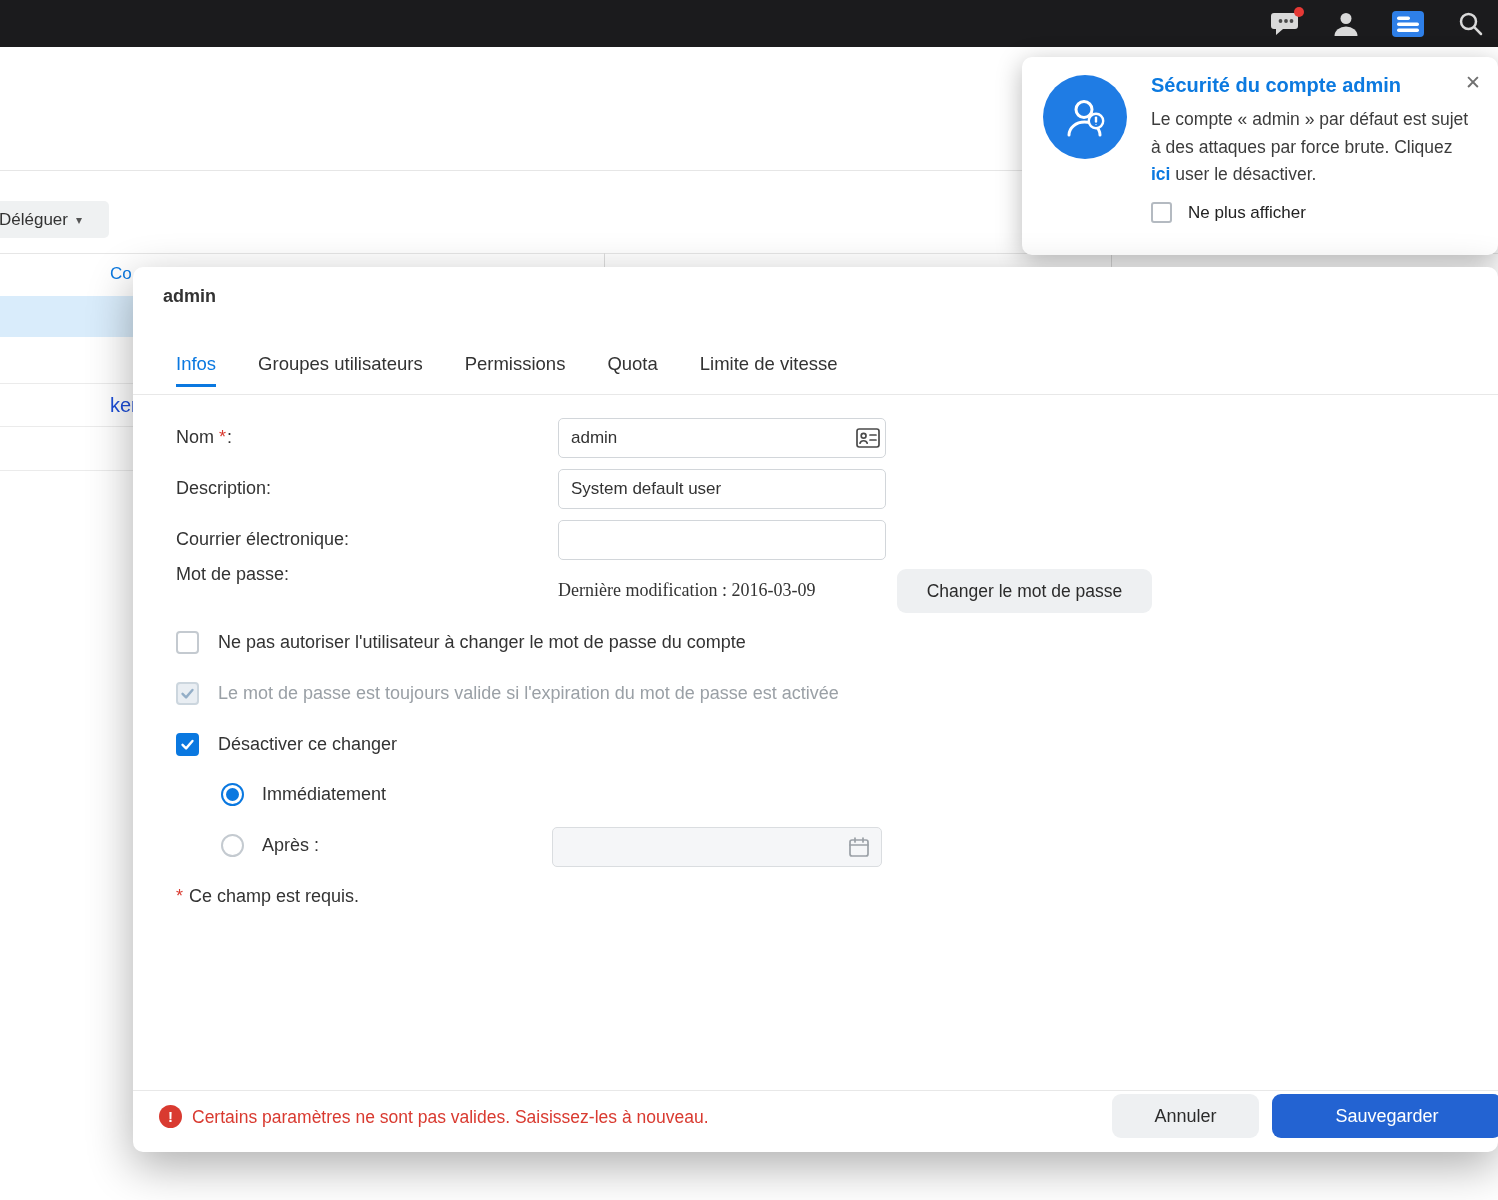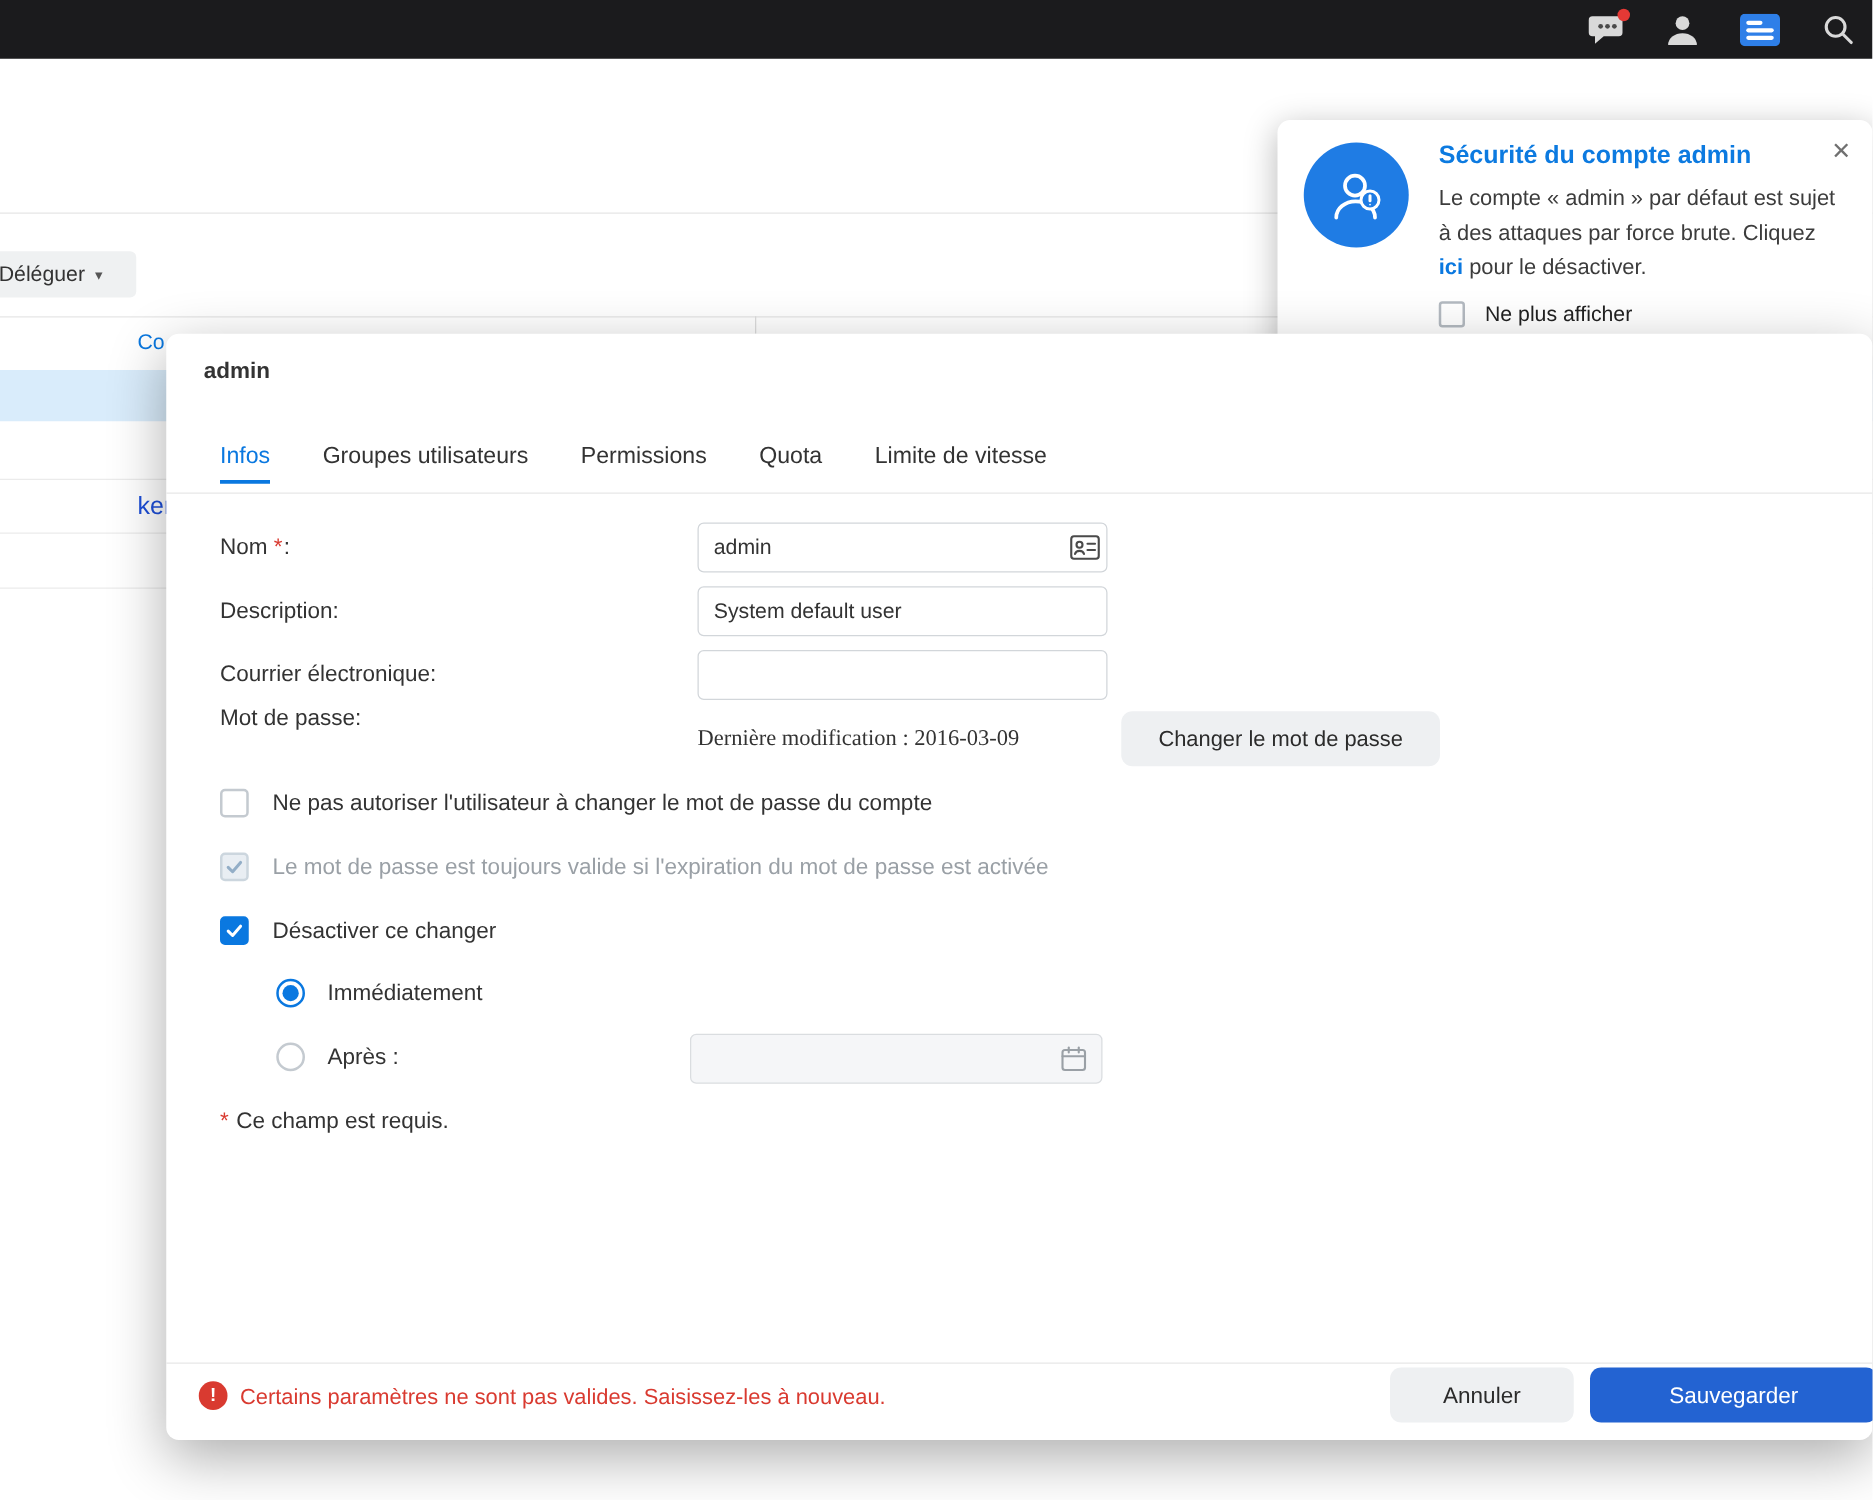--- a/index.html
+++ b/index.html
@@ -23,21 +23,21 @@
     display:flex;align-items:center;justify-content:center;gap:8px;
     font-family:inherit;font-size:17px;color:#333;cursor:pointer;
   }
   .caret{font-size:12px;color:#555;line-height:1;}
   .col-co{position:absolute;left:110px;top:264px;font-size:17px;color:var(--accent,#0a78e0);}
   .sel-row{position:absolute;left:0;top:296px;width:1498px;height:41px;background:var(--selection-blue,#d9ecfb);}
   .row-ker{position:absolute;left:110px;top:394px;font-size:20px;color:#1d4ed8;}
   
   .notif{
     position:absolute;left:1022px;top:57px;width:476px;height:198px;
-    background:#fff;border-radius:10px;box-shadow:0 6px 26px rgba(0,0,0,.28);margin-top:39px;
+    background:#fff;border-radius:10px;box-shadow:0 6px 26px rgba(0,0,0,.28);
   }
   .notif-avatar{
     position:absolute;left:21px;top:18px;width:84px;height:84px;border-radius:50%;
     background:#1f7ce4;display:flex;align-items:center;justify-content:center;
   }
   .notif-title{position:absolute;left:129px;top:17px;font-size:20px;font-weight:bold;color:var(--title-blue,#0c7ae0);}
   .notif-text{position:absolute;left:129px;top:49px;width:322px;font-size:17.5px;line-height:27.5px;color:#3c3c3c;}
   .notif-link{color:var(--link-blue,#0a78e0);font-weight:bold;cursor:pointer;}
   .notif-close{position:absolute;right:14px;top:14px;width:22px;height:22px;display:flex;align-items:center;
     justify-content:center;font-size:19px;color:#707070;cursor:pointer;background:none;border:none;font-family:inherit;}
@@ -158,21 +158,21 @@
       <circle cx="23" cy="16.5" r="8"></circle>
       <path d="M8 42 a15.5 13 0 0 1 31 0"></path>
       <circle cx="35" cy="28" r="7.2" fill="#1f7ce4" stroke-width="2.4"></circle>
       <line x1="35" y1="24.6" x2="35" y2="28.6" stroke-width="2.4"></line>
       <circle cx="35" cy="31.6" r="0.7" fill="#fff" stroke="none"></circle>
     </svg>
   </div>
   <div class="notif-title">Sécurité du compte admin</div>
   <button class="notif-close">✕</button>
   <div class="notif-text">
-    <span>Le compte « admin » par défaut est sujet à des attaques par force brute. Cliquez </span><span class="notif-link">ici</span><span> pour le désactiver.</span>
+    <span>Le compte « admin » par défaut est sujet à des attaques par force brute. Cliquez </span><span class="notif-link">ici</span><span> user le désactiver.</span>
   </div>
   <div class="notif-check">
     <span class="notif-cb"></span>
     <span class="notif-cb-label">Ne plus afficher</span>
   </div>
 </div>
 
 <div class="dialog">
   <div class="dialog-title">admin</div>
 

